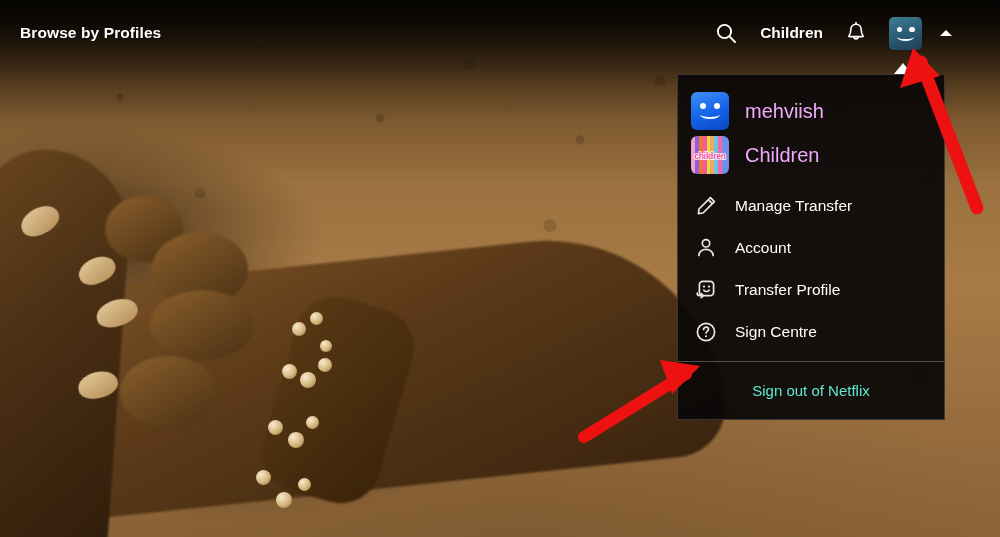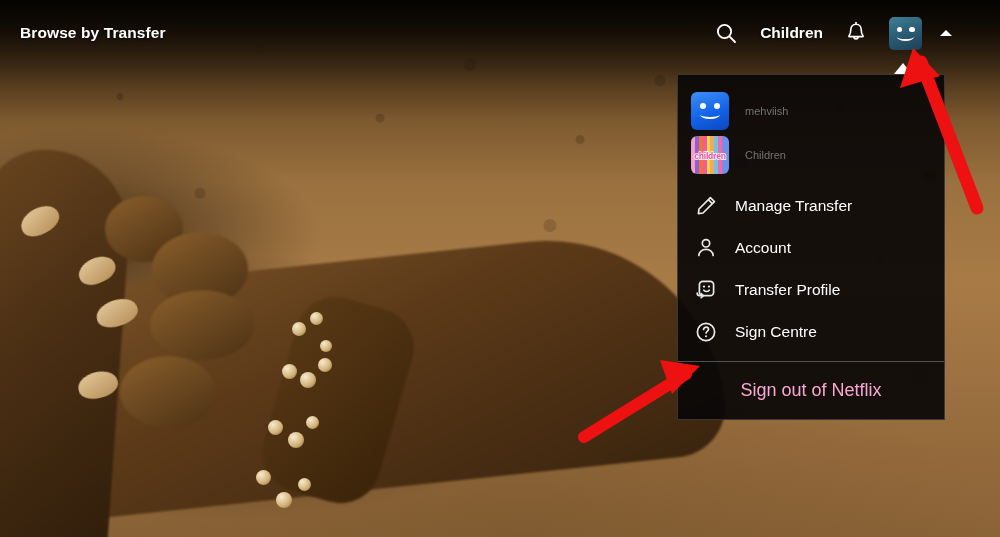--- a/index.html
+++ b/index.html
@@ -135,21 +135,21 @@
     position:absolute; left:894px; top:63px; width:0; height:0;
     border-left:9px solid transparent; border-right:9px solid transparent;
     border-bottom:11px solid #fff; z-index:26;
   }
   .dd-profiles { padding:14px 0 6px 0; }
   .dd-row {
     display:flex; align-items:center; gap:16px;
     padding:6px 0 6px 13px; height:44px;
   }
   .dd-row .label {
-    color:#737373; font-size:11px; font-weight:400;
+    color:#f0abfc; font-size:20px; font-weight:400;
   }
   .profile-ico {
     width:38px; height:38px; border-radius:6px; position:relative; flex:0 0 38px;
     overflow:hidden;
   }
   .pi-blue { background:linear-gradient(160deg,#3f8ff5 0%,#1263e8 55%,#0b47c0 100%); }
   .pi-red  { background:linear-gradient(160deg,#f2474a 0%,#e01515 55%,#b00d0d 100%); }
   .profile-ico .eye {
     position:absolute; width:6px; height:6px; border-radius:50%; background:#fff; top:11px;
   }
@@ -183,21 +183,21 @@
   .dd-item {
     display:flex; align-items:center; gap:16px;
     padding:0 0 0 15px; height:42px;
   }
   .dd-item .label { color:#fff; font-size:15.5px; font-weight:400; }
   .dd-icon { width:26px; height:26px; flex:0 0 26px; display:flex; align-items:center; justify-content:center; }
 
   .dd-divider { height:1px; background:rgba(255,255,255,.28); margin:0; }
   .dd-signout {
     height:57px; display:flex; align-items:center; justify-content:center;
-    color:#f9a8d4; font-size:18px; font-weight:400;
+    color:#5eead4; font-size:15px; font-weight:400;
   }
 
   
   .arrows { position:absolute; inset:0; z-index:40; pointer-events:none; }
 </style>
 </head>
 <body>
 
 <div id="screen">
 
@@ -228,21 +228,21 @@
     <div class="bell-dot" style="left:306px;top:416px;width:13px;height:13px;"></div>
     <div class="bell-dot" style="left:256px;top:470px;width:15px;height:15px;"></div>
     <div class="bell-dot" style="left:276px;top:492px;width:16px;height:16px;"></div>
     <div class="bell-dot" style="left:298px;top:478px;width:13px;height:13px;"></div>
     <div class="bell-dot" style="left:320px;top:340px;width:12px;height:12px;"></div>
 
     <div class="bg-topshade"></div>
   </div>
 
   <div class="topnav">
-    <div class="nav-left">Browse by Transfer</div>
+    <div class="nav-left">Browse by Profiles</div>
 
     <div class="nav-right">
       <div class="icon-btn">
         <svg width="24" height="24" viewBox="0 0 24 24" fill="none">
           <circle cx="10.5" cy="10.5" r="6.6" stroke="#fff" stroke-width="1.9"></circle>
           <line x1="15.4" y1="15.4" x2="21" y2="21" stroke="#fff" stroke-width="1.9" stroke-linecap="round"></line>
         </svg>
       </div>
 
       <div class="nav-text">Children</div>

